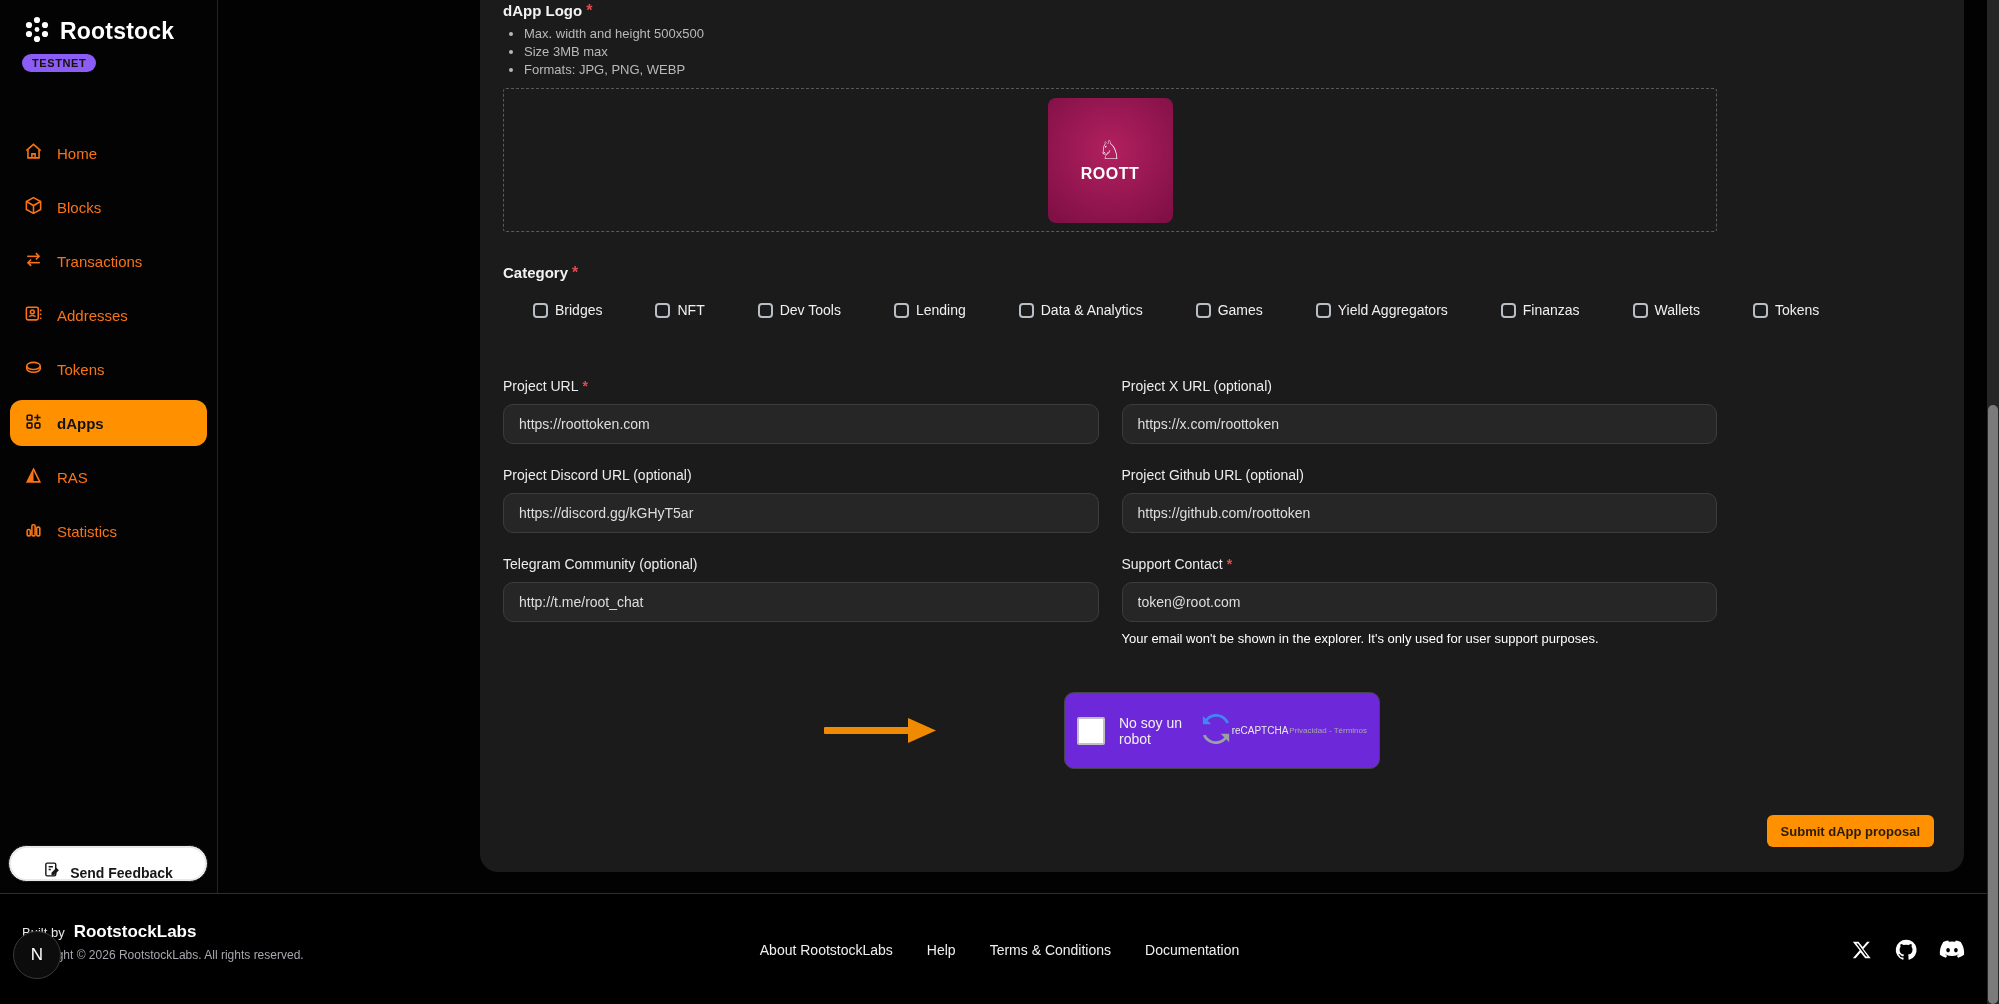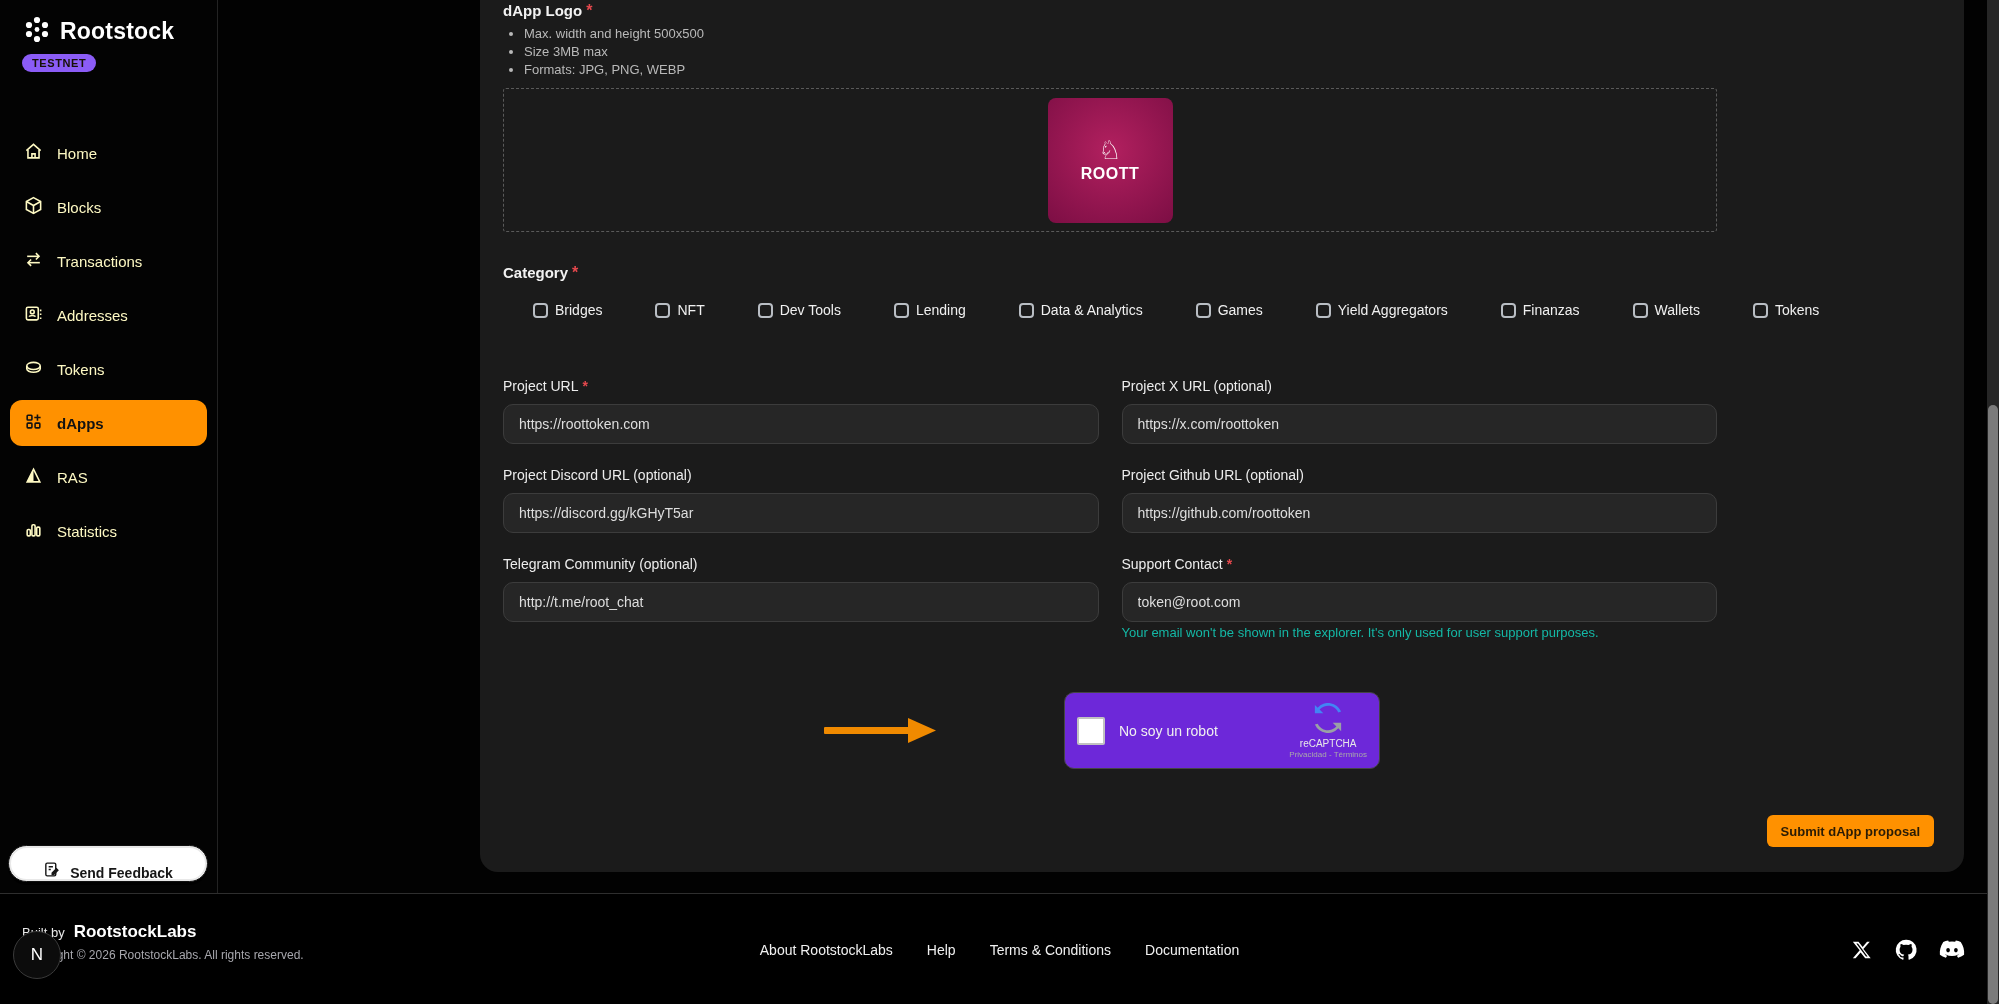--- a/index.html
+++ b/index.html
@@ -10,21 +10,21 @@
   .sidebar { position:absolute; left:0; top:0; width:218px; height:893px;
              background:#030303; border-right:1px solid #232323; }
   .brand { position:absolute; left:22px; top:14px; }
   .brand-row { display:flex; align-items:center; gap:8px; }
   .brand-name { color:#fff; font-size:23px; font-weight:bold; letter-spacing:.2px; }
   .badge { display:inline-block; margin:6px 0 0 0; background:#8b5cf6; color:#161006;
            font-size:11px; font-weight:bold; letter-spacing:.6px; padding:3px 10px;
            border-radius:10px; }
   .nav { position:absolute; top:122px; left:0; width:100%; }
   .nav-item { display:flex; align-items:center; gap:14px; height:46px; margin:8px 10px;
-              padding:0 14px; border-radius:12px; color:#fef9c3; font-size:15px; cursor:pointer; }
+              padding:0 14px; border-radius:12px; color:#f97316; font-size:15px; cursor:pointer; }
   .nav-item svg { flex:0 0 auto; }
   .nav-item.active { background:#ff9100; color:#121212; font-weight:bold; }
 
   .feedback-btn { position:absolute; left:8px; top:845px; width:200px; height:37px;
                   background:#fff; border:1px solid #111; border-radius:20px;
                   box-shadow:0 3px 0 #000, 0 0 0 2px #e8e8e8 inset;
                   display:flex; align-items:flex-end; justify-content:center; gap:10px;
                   color:#161616; font-size:14px; font-weight:bold; cursor:pointer; }
 
   
@@ -54,29 +54,29 @@
                   align-items:center; white-space:nowrap; }
   .cat-opt { display:flex; align-items:center; gap:7px; color:#f0f0f0; font-size:14px; cursor:pointer;padding-left:30px; }
   .cb { width:15px; height:15px; border:2px solid #b9bec4; border-radius:4px; background:transparent; }
 
   .grid { position:absolute; left:23px; top:378px; width:1214px;
           display:grid; grid-template-columns:1fr 1fr; column-gap:26px; row-gap:22px;gap:23px; }
   .field-label { color:#ededed; font-size:14px; margin-bottom:10px; }
   .field input { width:100%; height:40px; background:#262626; border:1px solid #3c3c3c;
                  border-radius:10px; color:#dedede; font-size:14px; padding:0 15px;
                  font-family:"Liberation Sans", sans-serif; outline:none; }
-  .helper { color:#14b8a6; font-size:13px; margin-top:3px; }
+  .helper { color:#ffffff; font-size:13px; margin-top:9px; }
 
   .captcha { position:absolute; left:50%; transform:translateX(-50%); top:692px;
              width:316px; height:77px; background:#6d28d9; border:1px solid #454545;
              display:flex; align-items:center; padding:0 12px; border-radius:10px; }
   .captcha-box { width:28px; height:28px; background:#fff; border:2px solid #c1c1c1;
                  border-radius:2px; cursor:pointer; }
   .captcha-label { color:#f0f0f0; font-size:14px; margin-left:14px; flex:1; }
-  .captcha-brand { display:flex; flex-direction:column; align-items:center; gap:1px; }
+  .captcha-brand { display:flex; flex-direction:row; align-items:center; gap:1px; }
   .captcha-brand .rc-name { color:#e8e8e8; font-size:10px; }
   .captcha-brand .rc-legal { color:#aaa; font-size:8px; }
 
   .arrow { position:absolute; left:342px; top:710px; }
 
   .submit-btn { position:absolute; right:30px; top:815px; height:32px; padding:0 14px;
                 background:#ff9100; border:none; border-radius:6px; color:#2a1c05;
                 font-size:13px; font-weight:bold; cursor:pointer;
                 font-family:"Liberation Sans", sans-serif; }
 

